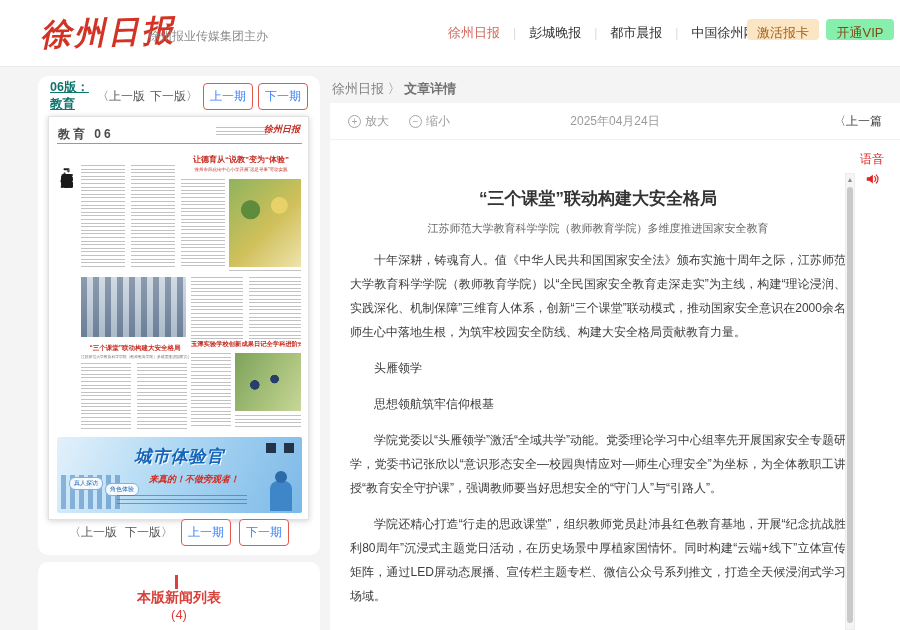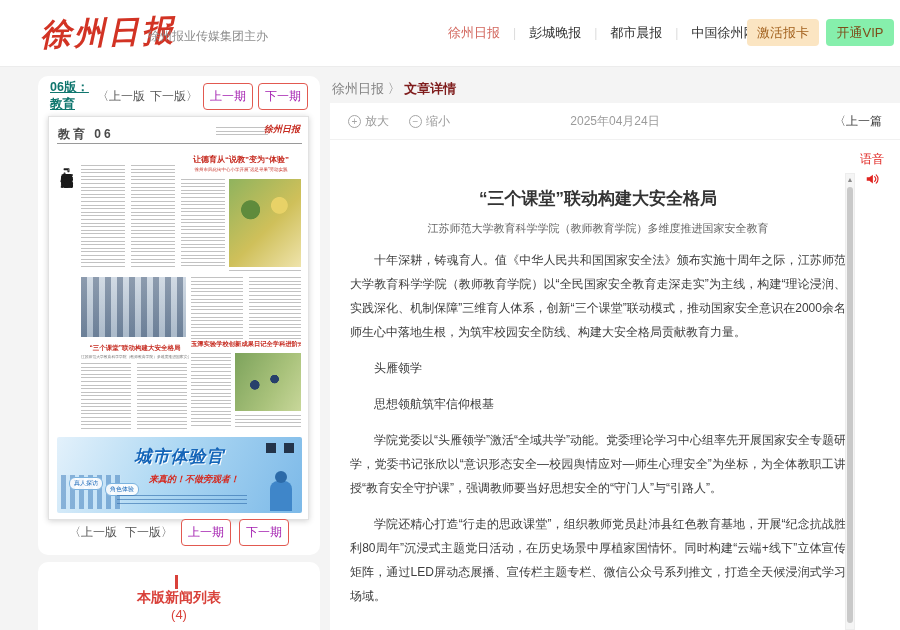--- a/index.html
+++ b/index.html
@@ -8,30 +8,30 @@
 
   
   .header { position:absolute; left:0; top:0; width:900px; height:66px; background:#fff; box-shadow:0 1px 0 #ececec; z-index:5; }
   .logo { position:absolute; left:40px; top:12px; font-family:"DejaVu Serif","Liberation Serif",serif;
     font-size:31px; font-weight:bold; font-style:italic; color:#d23324; letter-spacing:3px; transform:rotate(-2deg); }
   .tagline { position:absolute; left:148px; top:28px; font-size:12px; color:#8d8d8d; }
   .nav { position:absolute; left:448px; top:24px; display:flex; align-items:center; font-size:13px; }
   .nav span.sep { color:#dcdcdc; margin:0 13px; font-size:12px; }
   .nav .item { color:#333; cursor:pointer; }
   .nav .item.active { color:#d2655c; }
-  .hbtn { position:absolute; top:19px; height:27px; line-height:27px; text-align:center; border-radius:4px; font-size:13px; cursor:pointer; }
+  .hbtn { position:absolute; top:19px; height:21px; line-height:27px; text-align:center; border-radius:4px; font-size:13px; cursor:pointer; }
   .btn-card { left:747px; width:72px; background:#fbe5c2; color:#a3621f; }
   .btn-vip { left:826px; width:68px; background:#86efac; color:#7d4d1a; }
 
   
   .side-card { position:absolute; left:38px; top:76px; width:282px; height:479px; background:#fff; border-radius:10px; }
   .side-top { position:absolute; left:0; top:0; width:100%; height:40px; display:flex; align-items:center; padding:0 12px; gap:5px; }
   .edition { font-size:12.5px; font-weight:bold; color:#0f766e;text-decoration:underline; }
   .pager { font-size:12px; color:#555; margin-left:auto; cursor:pointer; white-space:nowrap; }
-  .issue-btn { border:1px solid #e25950; color:#a21caf; background:#fff; border-radius:4px; font-size:12px; padding:4px 6px; cursor:pointer; white-space:nowrap; }
+  .issue-btn { border:1px solid #e25950; color:#3b82f6; background:#fff; border-radius:4px; font-size:12px; padding:4px 6px; cursor:pointer; white-space:nowrap; }
   .side-bottom { position:absolute; left:0; bottom:9px; width:100%; display:flex; justify-content:center; align-items:center; gap:8px; }
   .side-bottom .pager { margin-left:0; }
 
   
   .paper { position:absolute; left:10px; top:40px; width:261px; height:404px; background:#fff;
     border:1px solid #e2e2e2; box-shadow:0 1px 6px rgba(0,0,0,.18); overflow:hidden; cursor:pointer; }
   .paper * { position:absolute; }
   .p-mast-left { left:9px; top:9px; font-size:12px; font-weight:bold; color:#4a4a4a; letter-spacing:3px; }
   .p-mast-date { right:40px; top:10px; width:52px; height:8px; }
   .p-mast-logo { right:8px; top:6px; font-family:"DejaVu Serif",serif; font-style:italic; font-weight:bold; font-size:9px; color:#c62b20; }
@@ -65,21 +65,21 @@
   .news-head { display:flex; align-items:center; padding:13px 14px 10px;flex-direction:column; }
   .news-bar { width:3px; height:14px; background:#d9413a; margin-right:6px; }
   .news-title { font-size:14px; font-weight:bold; color:#d9413a; }
   .news-count { font-size:13px; color:#d9413a; }
   .news-div { height:1px; background:#efefef; margin:0 0; }
   .news-item { display:flex; align-items:center; padding:12px 14px; font-size:12px; color:#333; cursor:pointer; }
   .news-dot { width:5px; height:5px; border-radius:50%; background:#444; margin-right:7px; flex:0 0 auto; }
 
   
   .breadcrumb { position:absolute; left:332px; top:80px; font-size:13px; color:#808080; }
-  .breadcrumb .cur { color:#7f1d1d; font-weight:bold; }
+  .breadcrumb .cur { color:#737373; font-weight:bold; }
   .article-card { position:absolute; left:330px; top:103px; width:570px; height:527px; background:#fff; }
   .toolbar { position:absolute; left:0; top:0; width:100%; height:37px; border-bottom:1px solid #f1f1f1;
     display:flex; align-items:center; padding:0 18px; font-size:12px; color:#9b9b9b; }
   .zoom-ctrl { display:flex; align-items:center; gap:4px; margin-right:20px; cursor:pointer; }
   .zicon { width:13px; height:13px; border:1px solid #a5a5a5; border-radius:50%; font-size:10px; line-height:11px; text-align:center; color:#a5a5a5; }
   .tdate { position:absolute; left:0; right:0; text-align:center; color:#9b9b9b; }
   .prev-art { margin-left:auto; color:#3c3c3c; cursor:pointer; z-index:2; }
   .voice { position:absolute; right:16px; top:48px; display:flex; align-items:center; gap:4px; color:#e02420; font-size:12px; cursor:pointer;flex-direction:column; }
   .article-scroll { position:absolute; left:20px; top:70px; width:496px; height:455px; overflow:hidden; }
   .a-title { text-align:center; font-size:17px; font-weight:bold; color:#333; margin-top:14px; }

